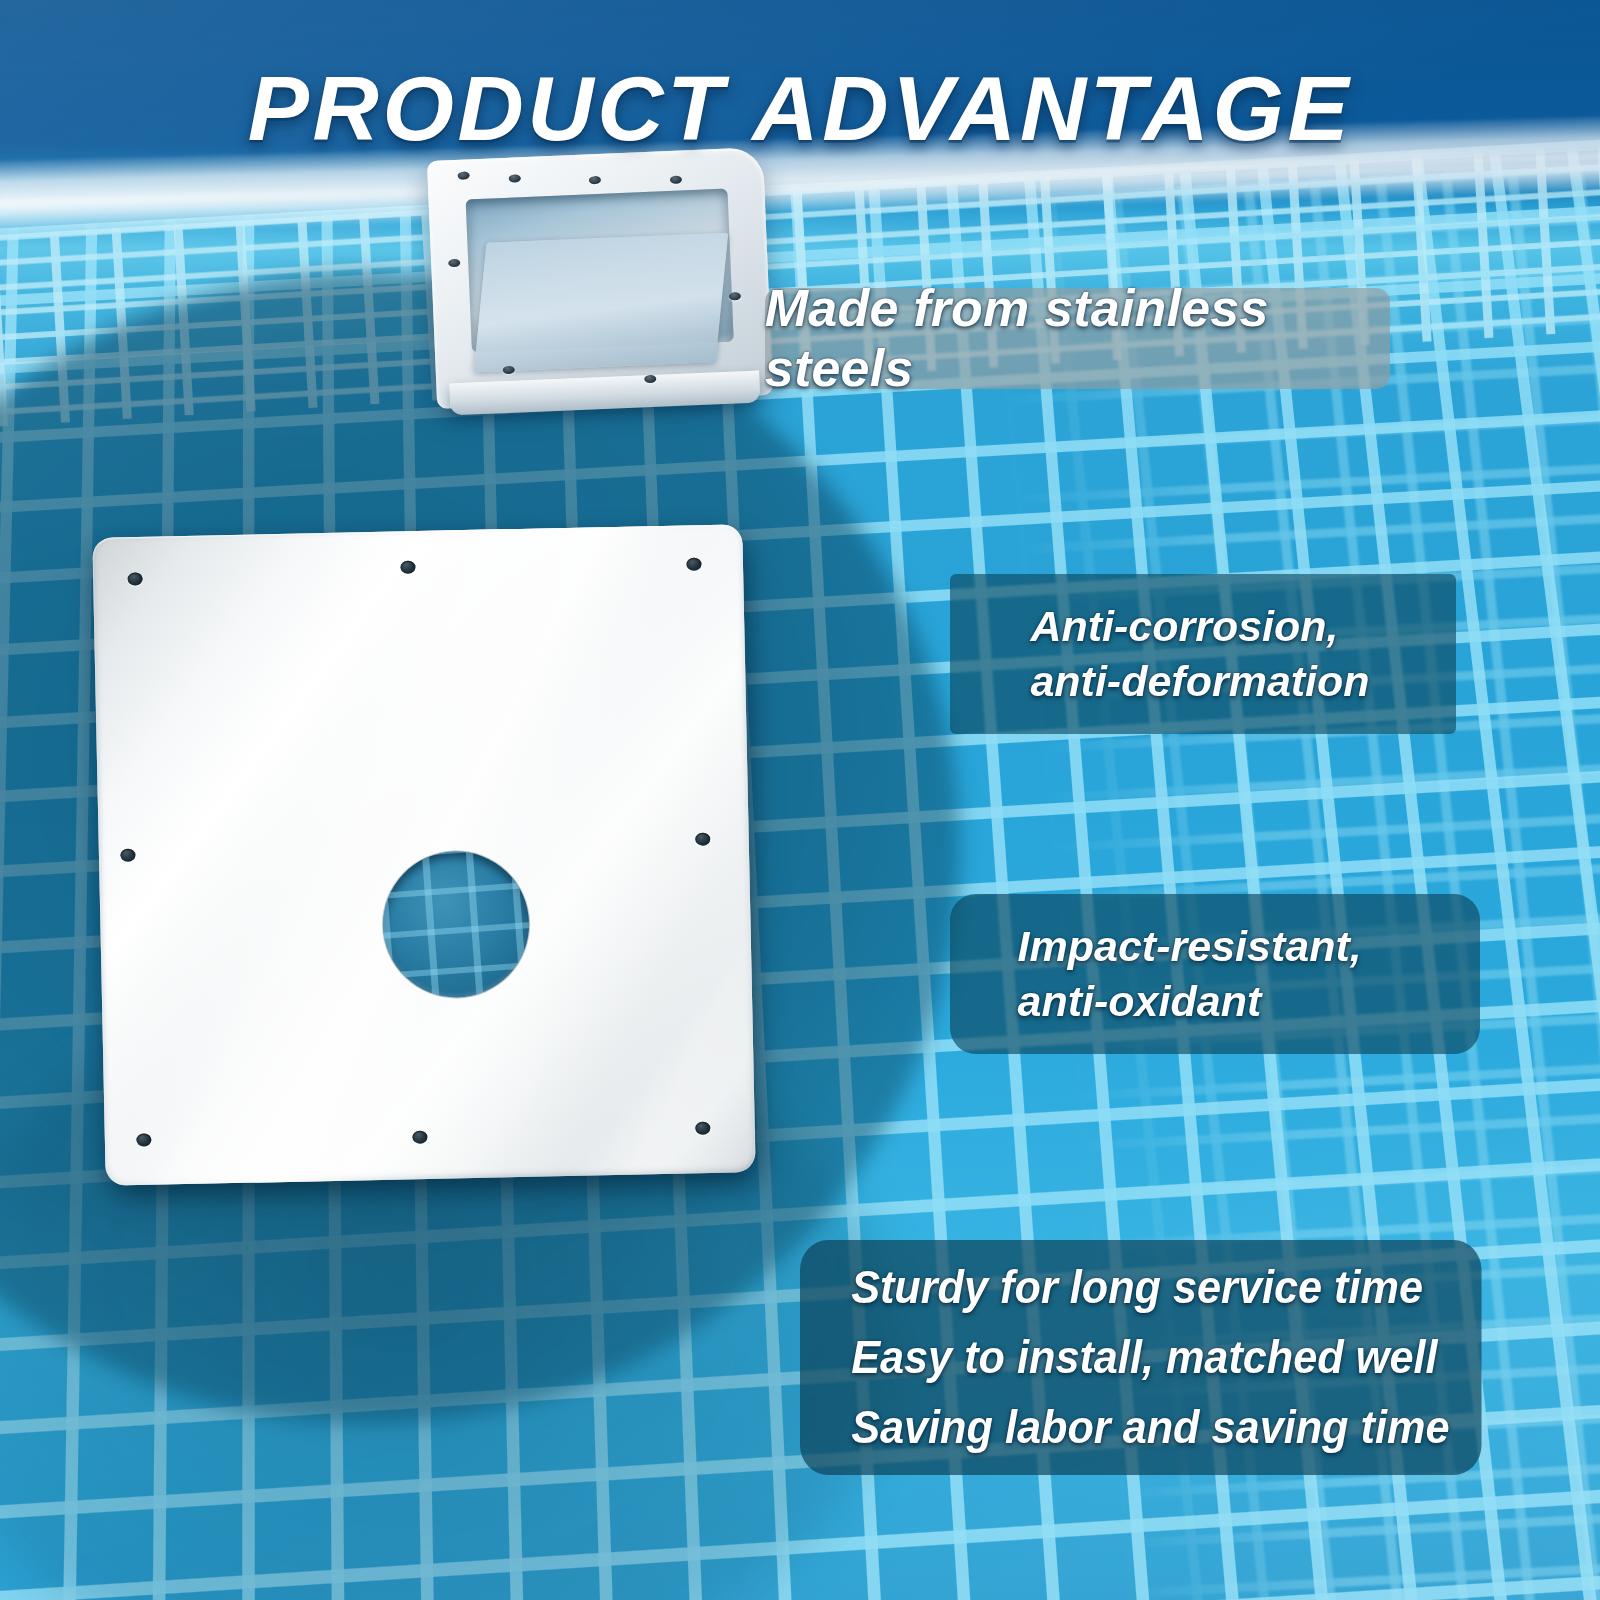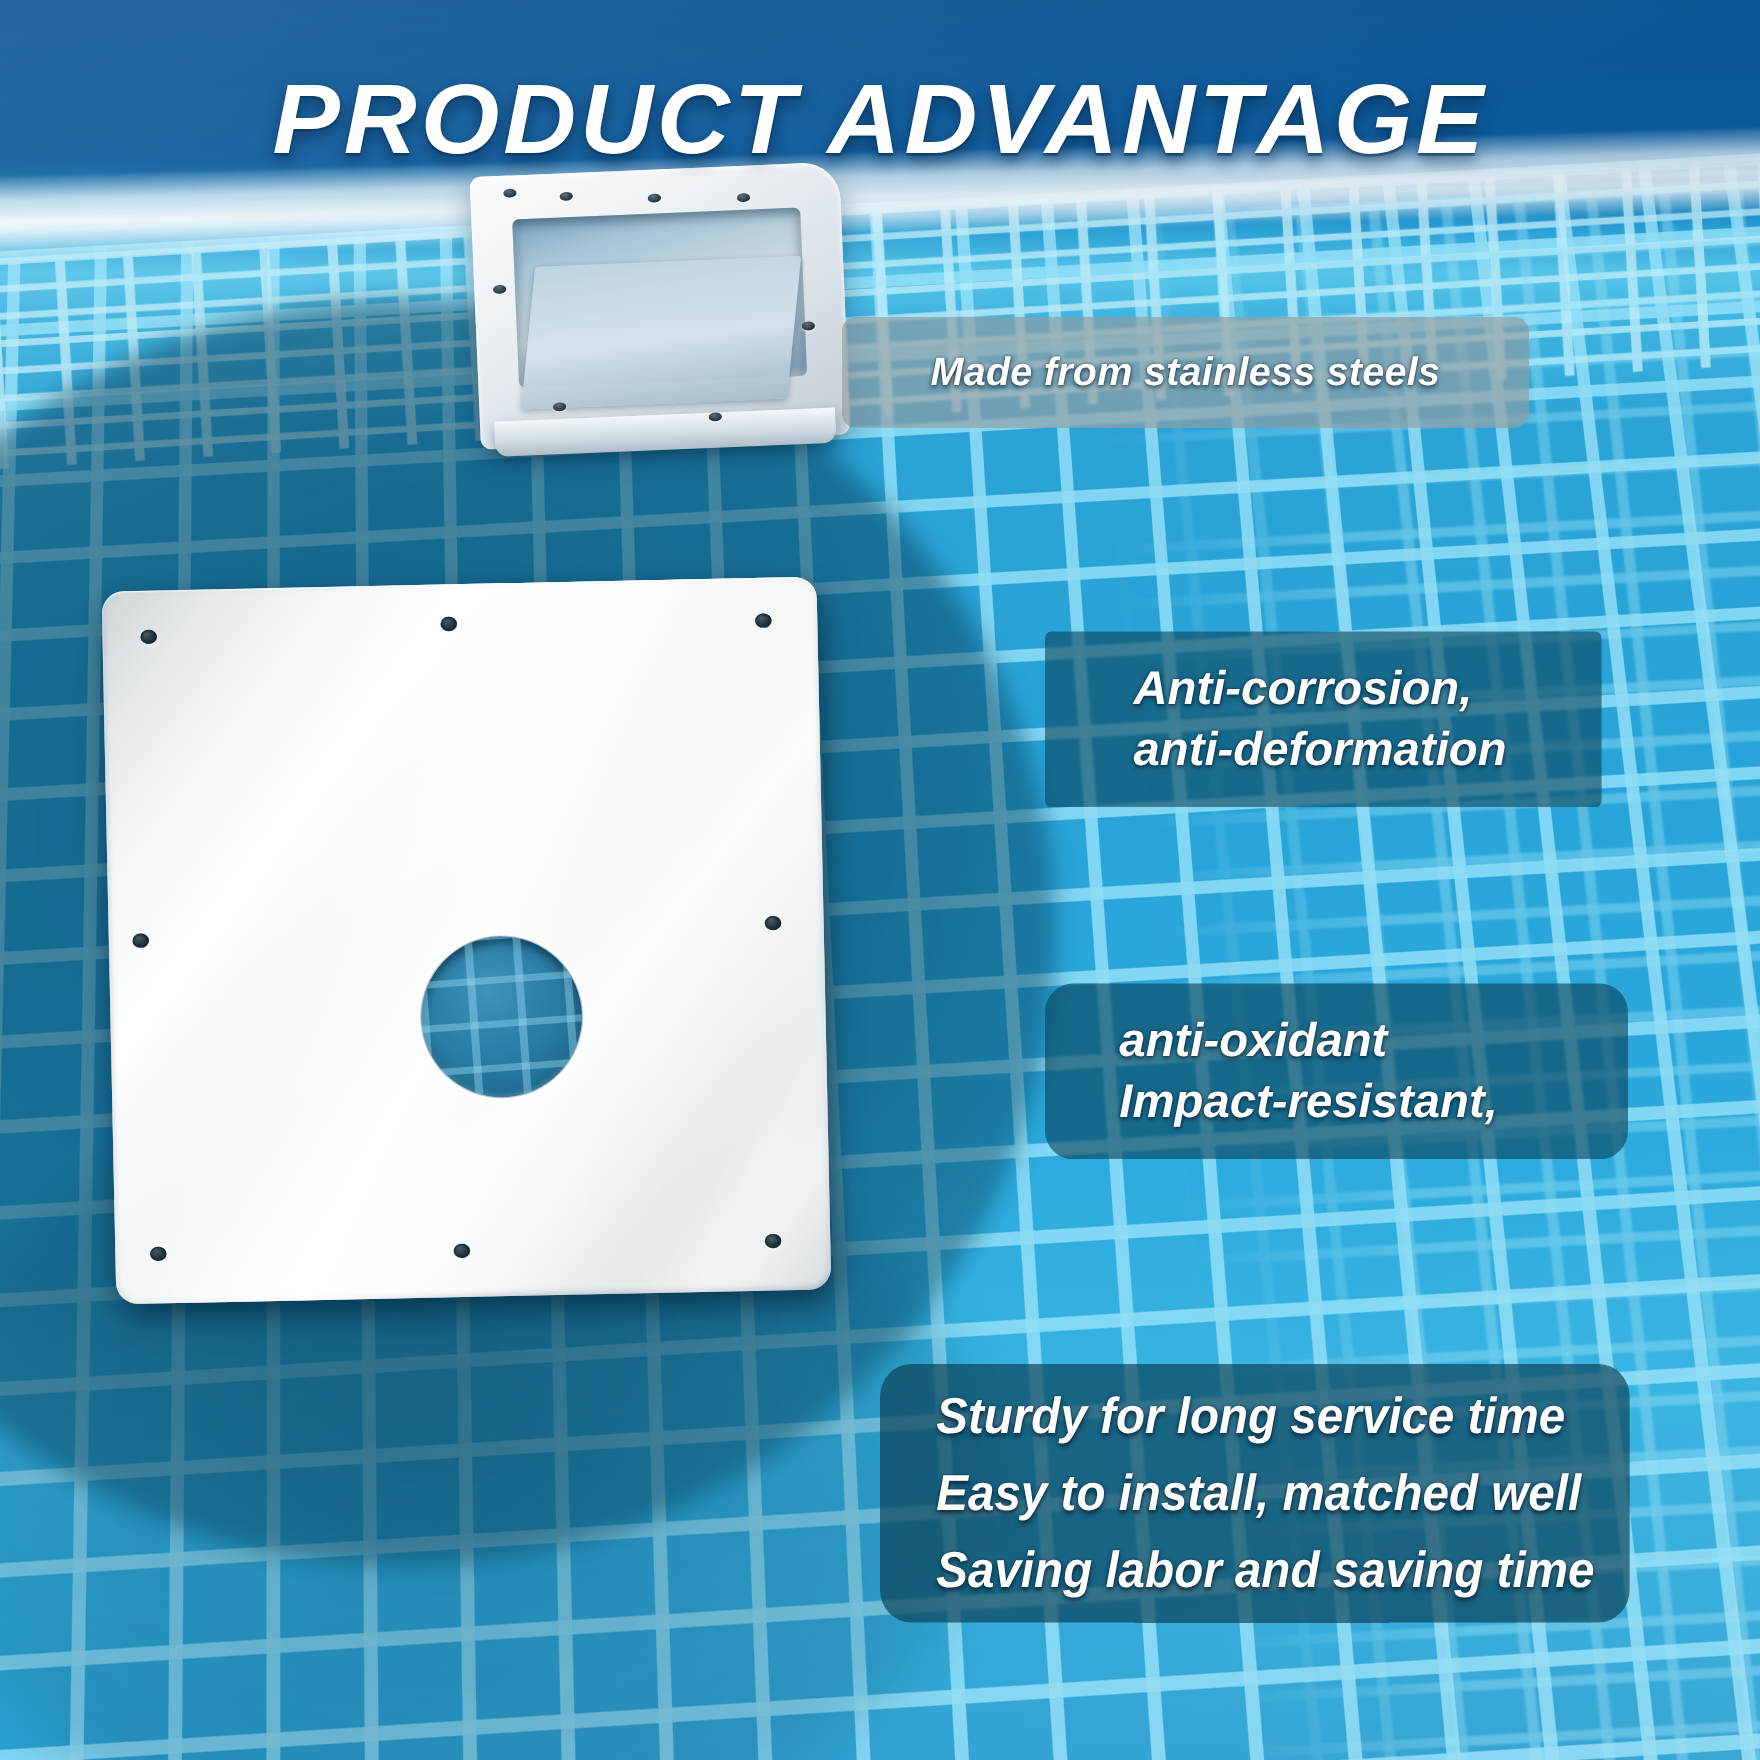--- a/index.html
+++ b/index.html
@@ -322,21 +322,21 @@
     backdrop-filter:blur(1px);
   }
 
   
   #box-stainless{
     left:47.8%; top:18.0%;
     width:39.1%; height:6.3%;
     border-radius:14px;
     background:rgba(146,156,160,.66);
     justify-content:center;
-    font-size:36px;
+    font-size:52px;
     letter-spacing:.2px;
   }
 
   
   #box-corrosion{
     left:59.4%; top:35.9%;
     width:31.6%; height:10.0%;
     border-radius:6px;
     background:rgba(10,66,88,.60);
     padding-left:5.0%;
@@ -427,22 +427,22 @@
 
   <div class="fbox" id="box-corrosion">
     <div>
       <div>Anti-corrosion,</div>
       <div>anti-deformation</div>
     </div>
   </div>
 
   <div class="fbox" id="box-impact">
     <div>
+      <div>Impact-resistant,</div>
       <div>anti-oxidant</div>
-      <div>Impact-resistant,</div>
     </div>
   </div>
 
   <div class="fbox" id="box-benefits">
     <div class="bline">Sturdy for long service time</div>
     <div class="bline">Easy to install, matched well</div>
     <div class="bline">Saving labor and saving time</div>
   </div>
 
 </div>

